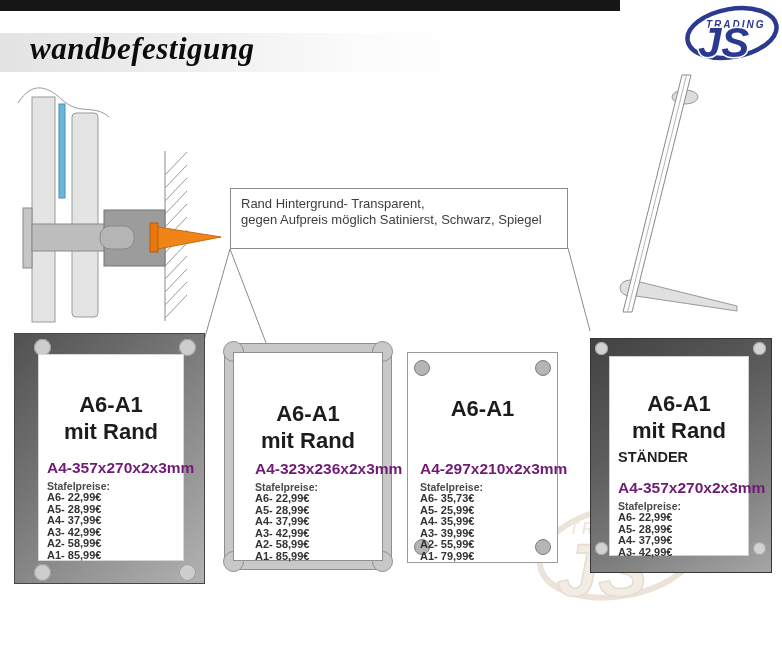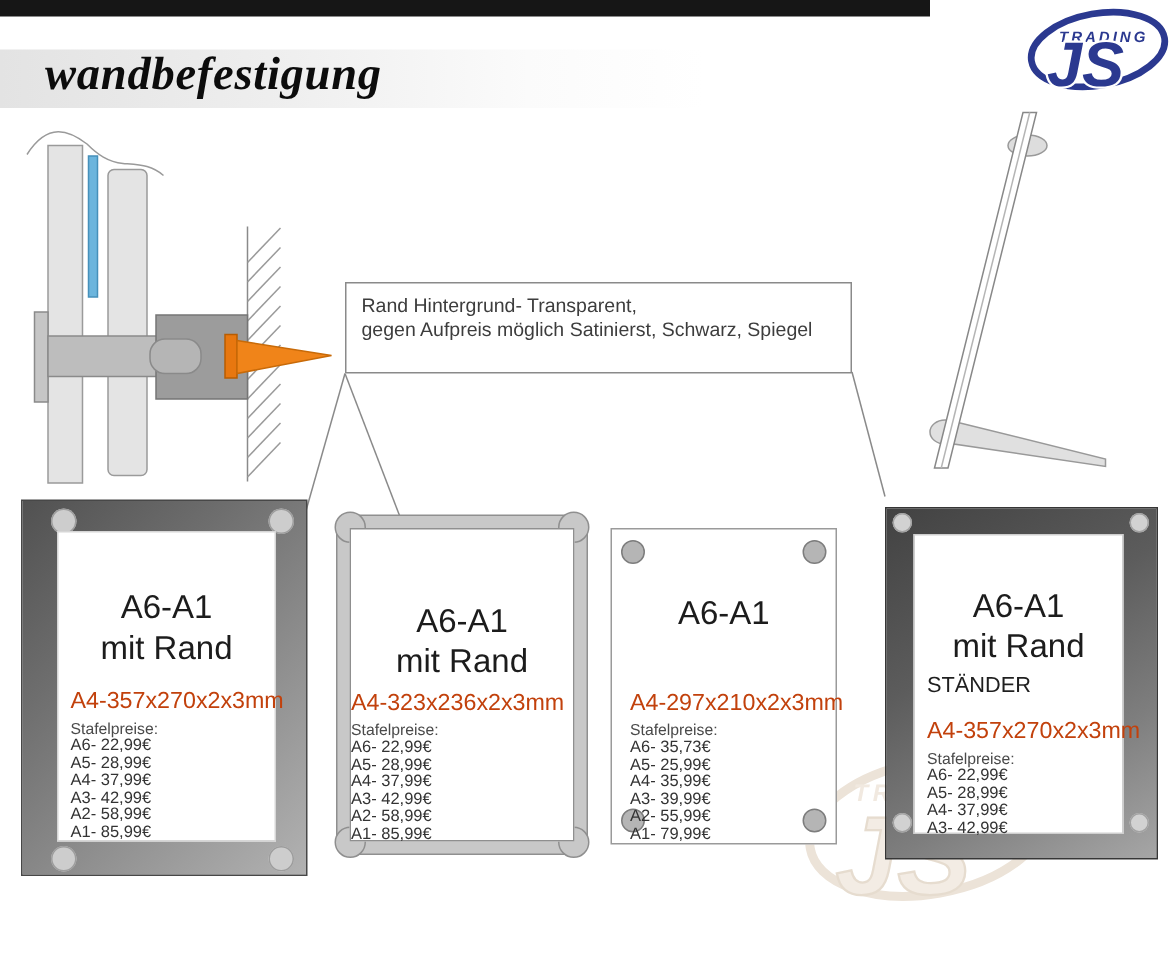--- a/index.html
+++ b/index.html
@@ -16,26 +16,26 @@
   .draw{position:absolute;z-index:1;}
   
   .overlay{position:absolute;left:0;top:0;z-index:1;pointer-events:none;}
   
   .notebox{position:absolute;left:230px;top:188px;width:338px;height:61px;background:#fff;
            border:1px solid #8a8a8a;box-sizing:border-box;padding:7px 0 0 10px;z-index:2;
            font-size:13px;line-height:16px;color:#3d3d3d;}
   
   .wm{position:absolute;left:531px;top:494px;z-index:0;}
   
-  .panel{position:absolute;box-sizing:border-box;z-index:2;}
+  .panel{position:absolute;box-sizing:border-box;z-index:2;font-weight:bold;}
   .inner{position:absolute;background:#fff;box-sizing:border-box;}
   .screw{position:absolute;border-radius:50%;}
   .ptitle{position:absolute;left:0;width:100%;text-align:center;font-size:22px;line-height:27px;color:#1c1c1c;}
   .specs{position:absolute;color:#222;}
-  .dims{font-size:15.5px;color:#c2410c;white-space:nowrap;}
+  .dims{font-size:15.5px;color:#701a75;white-space:nowrap;}
   .plabel{font-size:10.5px;color:#4a4a4a;margin-top:3px;}
   .price{font-size:11px;line-height:11.6px;color:#333;}
   .stander{font-size:14.5px;color:#1f1f1f;margin-bottom:14px;}
   
   .p1{left:14px;top:333px;width:191px;height:251px;border:1px solid #474747;
       background:linear-gradient(135deg,#515151 0%,#6e6e6e 32%,#8c8c8c 62%,#b2b2b2 100%);}
   .p1 .inner{left:23px;top:20px;width:146px;height:207px;border:1px solid #d6d6d6;}
   .p1 .screw{width:17px;height:17px;background:#cdcdcd;box-shadow:inset 0 0 0 1px #9d9d9d;}
   
   .p2{left:224px;top:343px;width:168px;height:227px;background:#c8c8c8;border:1px solid #8f8f8f;border-radius:13px;}
@@ -158,21 +158,21 @@
   <div class="panel p2">
     <div class="screw" style="left:-2px;top:-3px;"></div>
     <div class="screw" style="left:147px;top:-3px;"></div>
     <div class="screw" style="left:-2px;top:207px;"></div>
     <div class="screw" style="left:147px;top:207px;"></div>
     <div class="inner">
       <div class="ptitle" style="top:47px;">
         <div>A6-A1</div>
         <div>mit Rand</div>
       </div>
-      <div class="specs" style="left:0;top:107px;">
+      <div class="specs" style="left:21px;top:107px;">
         <div class="dims">A4-323x236x2x3mm</div>
         <div class="plabel">Stafelpreise:</div>
         <div class="price">A6- 22,99€</div>
         <div class="price">A5- 28,99€</div>
         <div class="price">A4- 37,99€</div>
         <div class="price">A3- 42,99€</div>
         <div class="price">A2- 58,99€</div>
         <div class="price">A1- 85,99€</div>
       </div>
     </div>

